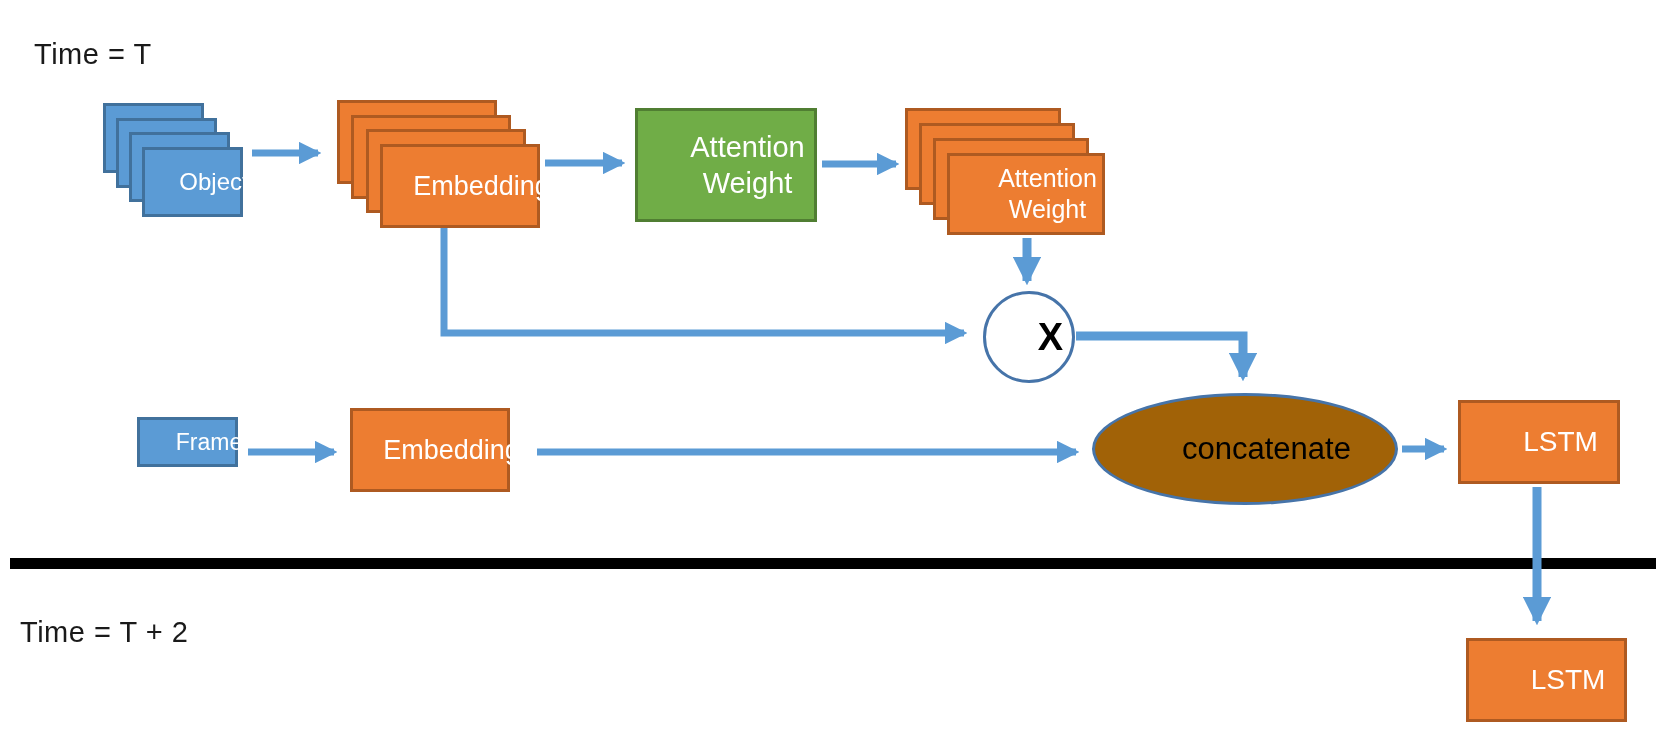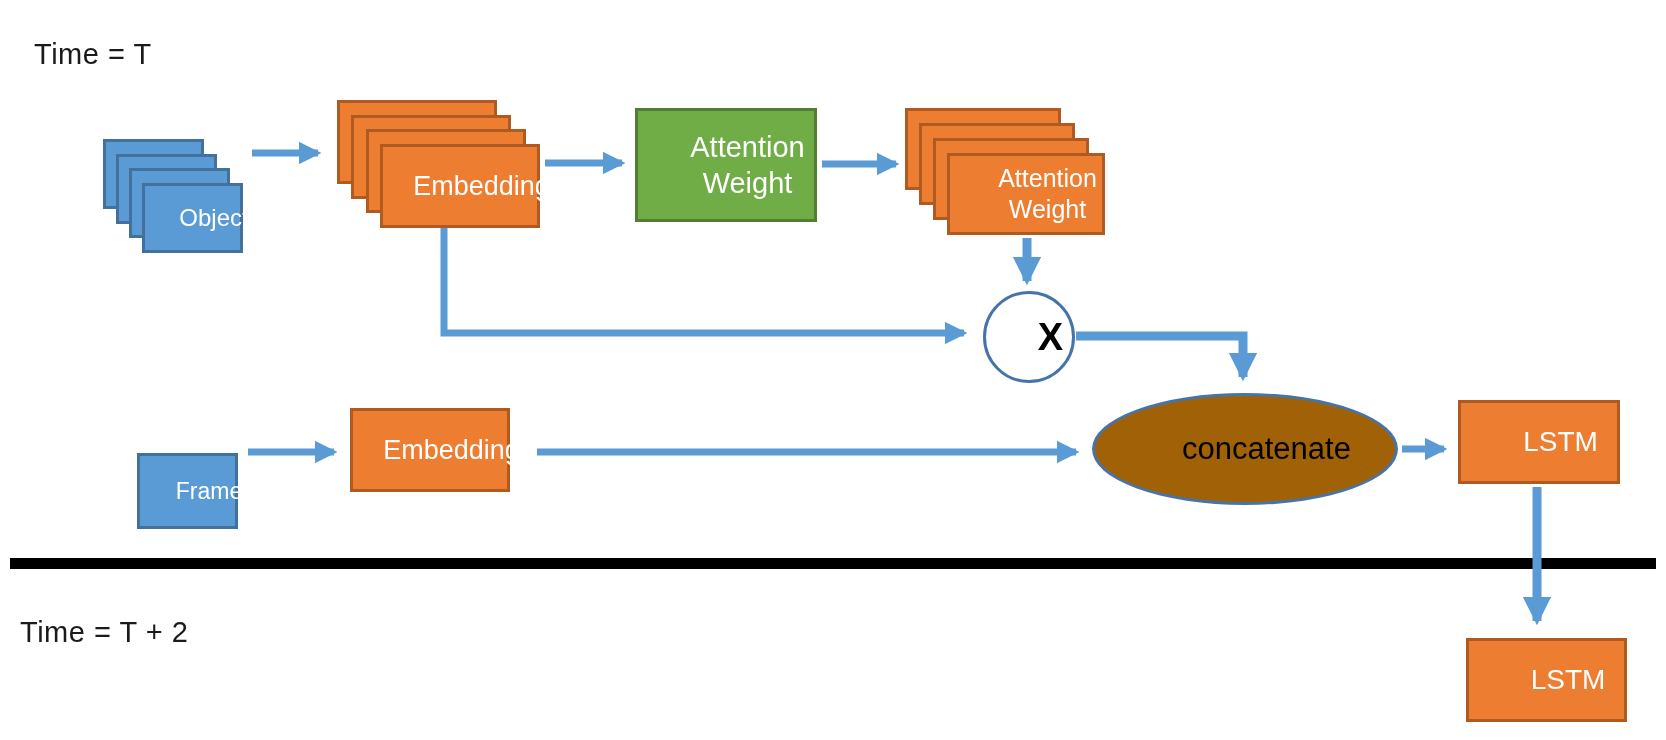--- a/index.html
+++ b/index.html
@@ -17,21 +17,21 @@
   .time-label{
     position:absolute; color:var(--ink); font-size:29px; letter-spacing:0.5px;
   }
   .node{
     position:absolute; display:flex; align-items:center; justify-content:center;
     text-align:center; box-sizing:border-box; color:#fff;
   }
   .stack-layer{
     position:absolute; box-sizing:border-box;
   }
-  .blue  {background:var(--blue-fill);  border:3px solid var(--blue-border);margin-top:36px;}
+  .blue  {background:var(--blue-fill);  border:3px solid var(--blue-border);}
   .orange{background:var(--orange-fill);border:3px solid var(--orange-border);}
   .green {background:var(--green-fill); border:3px solid var(--green-border);}
   .circle{
     border-radius:50%; background:#fff; border:3px solid var(--outline);
     color:#000; font-weight:bold; font-size:38px;
   }
   .ellipse{
     border-radius:50%; background:#a16207; border:3px solid var(--outline);
     color:#000; font-size:31px;
   }
@@ -78,21 +78,21 @@
     <span>
       <span>Attention</span><br>
       <span>Weight</span>
     </span>
   </div>
 
   <div class="node circle" style="left:983px; top:291px; width:92px; height:92px;">
     <span>X</span>
   </div>
 
-  <div class="node blue" style="left:137px; top:417px; width:101px; height:76px; font-size:23px;">
+  <div class="node blue" style="left:137px; top:417px; width:101px; height:50px; font-size:23px;">
     <span>Frame</span>
   </div>
 
   <div class="node orange" style="left:350px; top:408px; width:160px; height:84px; font-size:27px;">
     <span>Embedding</span>
   </div>
 
   <div class="node ellipse" style="left:1092px; top:393px; width:306px; height:112px;">
     <span>concatenate</span>
   </div>

